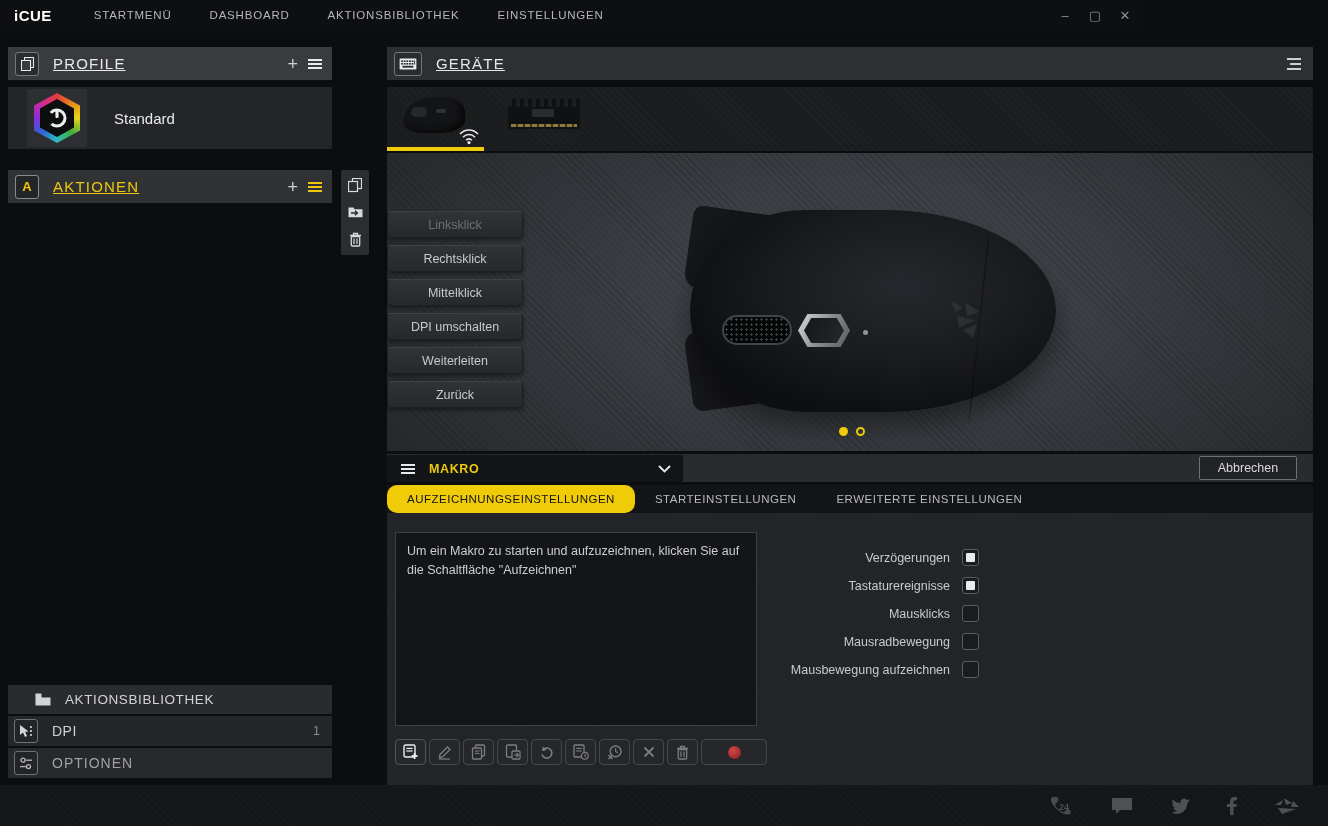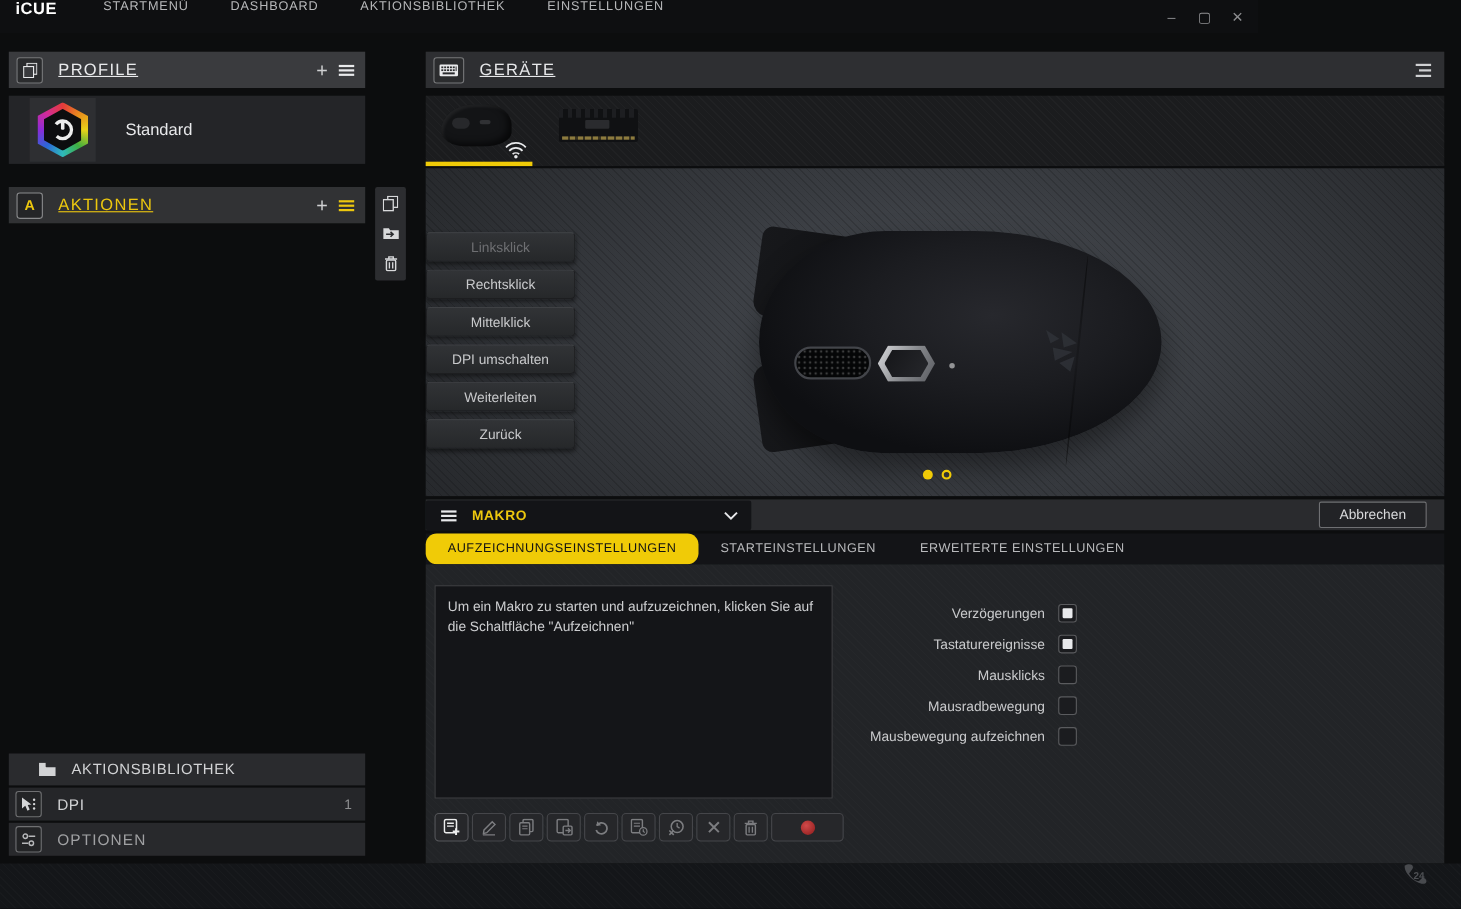--- a/index.html
+++ b/index.html
@@ -1,21 +1,21 @@
 <!DOCTYPE html>
 <html><head>
 <meta charset="utf-8">
 <style>
   * { margin:0; padding:0; box-sizing:border-box; }
   html,body { width:1328px; height:826px; background:#0a0b0c; overflow:hidden; }
   body { font-family:"Liberation Sans", sans-serif; -webkit-font-smoothing:antialiased; }
   .app { position:absolute; inset:0; width:1328px; height:826px; background:#0c0d0e; }
 
   
-  .topbar { position:absolute; left:0; top:0; width:1144px; height:30px; background:#0e0f11; display:flex; }
+  .topbar { position:absolute; left:0; top:0; width:1144px; height:30px; background:#0e0f11; display:flex; align-items:center; }
   .logo { margin-left:14px; color:#fff; font-size:15px; font-weight:bold; letter-spacing:.5px; }
   .topnav { display:flex; margin-left:42px; gap:38px; }
   .topnav .navitem { color:#b6b7b9; font-size:11.5px; letter-spacing:.8px; cursor:default; }
   .winctl { position:absolute; right:12px; top:0; height:30px; display:flex; align-items:center; gap:16px; color:#8d8e90; font-size:13px; }
   .winctl span { width:14px; text-align:center; }
 
   
   .phead { position:absolute; height:33px; display:flex; align-items:center; }
   .phead .iconbox { width:24px; height:24px; border:1px solid #77787a; border-radius:3px; margin-left:7px; display:flex; align-items:center; justify-content:center; background:#2b2c2e; flex:0 0 auto; }
   .phead .ptitle { margin-left:14px; font-size:15px; letter-spacing:1.2px;text-decoration:underline; }
@@ -148,21 +148,21 @@
 
   .mtoolbar { position:absolute; left:8px; top:226px; display:flex; gap:3px; align-items:center; }
   .tbtn { width:31px; height:26px; background:#26272a; border:1px solid #45464a; border-radius:4px; display:flex; align-items:center; justify-content:center; color:#7c7d80; cursor:pointer; }
   .tbtn.primary { color:#eceded; border-color:#55565a; }
   .tbtn.record { width:66px; }
   .recdot { width:13px; height:13px; border-radius:50%; background:radial-gradient(circle at 38% 35%, #d14a4a, #9c2626 75%); }
 
   
   .footer { position:absolute; left:0; top:785px; width:1328px; height:41px; background:#141619;
     background-image:repeating-linear-gradient(45deg, rgba(255,255,255,.015) 0 1px, transparent 1px 5px); }
-  .social { position:absolute; right:28px; top:0; height:41px; display:flex; align-items:center; gap:37px; color:#4e5054;flex-direction:column; }
+  .social { position:absolute; right:28px; top:0; height:41px; display:flex; align-items:center; gap:37px; color:#4e5054; }
   .social .sicon { display:flex; align-items:center; }
 
   svg { display:block; }
 </style>
 </head>
 <body>
 
 <div class="app">
 
   <div class="topbar">

